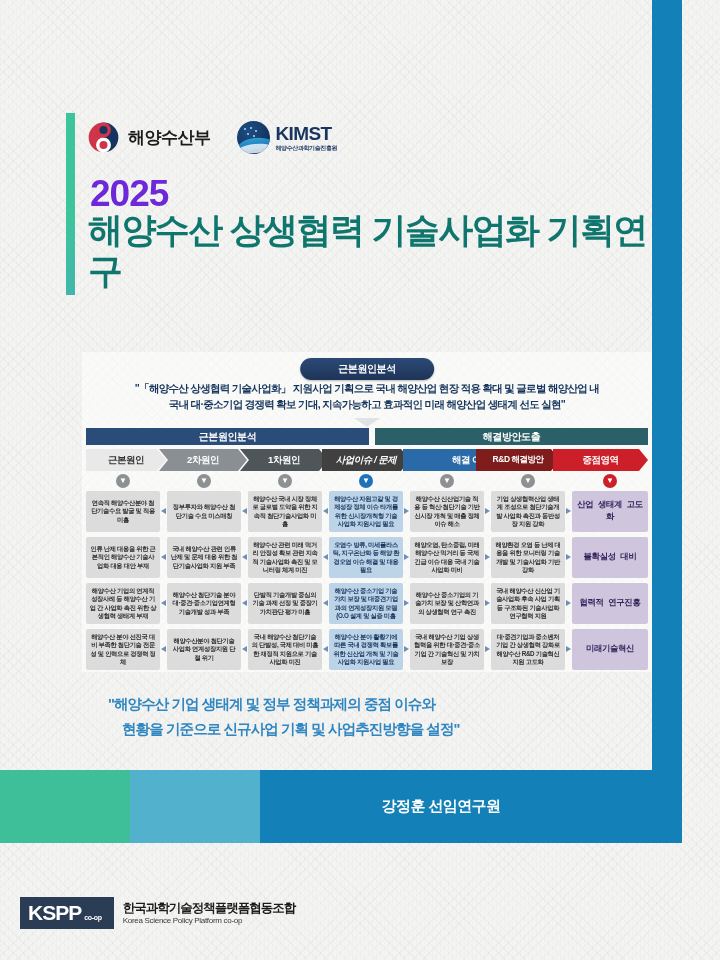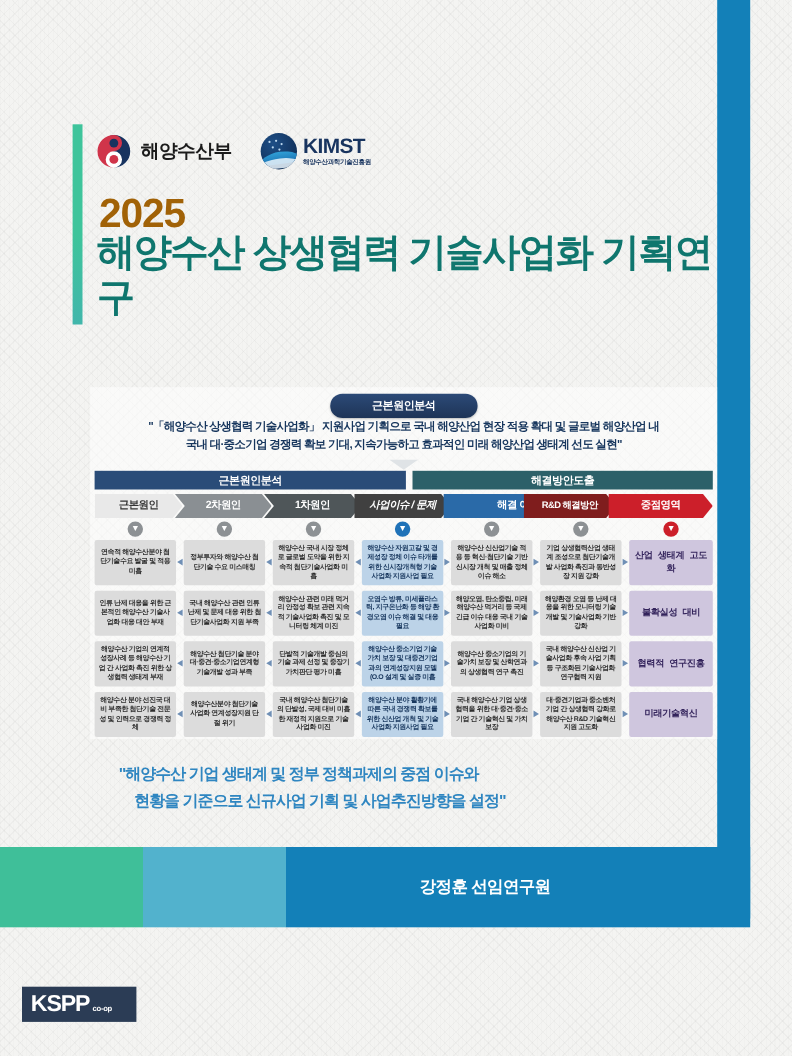--- a/index.html
+++ b/index.html
@@ -49,21 +49,21 @@
   .kimst-wave2{position:absolute;left:-4px;bottom:1px;width:44px;height:9px;
     border-radius:50%/100% 100% 0 0;background:#eaf4fb;opacity:.85;transform:rotate(-6deg);}
   .kimst-dots{position:absolute;left:6px;top:6px;width:16px;height:10px;}
   .kimst-dots i{position:absolute;width:2px;height:2px;border-radius:50%;background:#bcd8ef;}
   .kimst-text{display:flex;flex-direction:column;line-height:1;}
   .kimst-name{font-size:19px;font-weight:800;color:#18345f;letter-spacing:-.6px;}
   .kimst-sub{font-size:6px;font-weight:700;color:#18345f;letter-spacing:-.4px;margin-top:2px;}
 
   .title-year{
     position:absolute;left:90px;top:175px;
-    font-size:37px;font-weight:800;color:#a16207;letter-spacing:-1px;line-height:1;
+    font-size:37px;font-weight:800;color:#6d28d9;letter-spacing:-1px;line-height:1;
   }
   .title-main{
     position:absolute;left:88px;top:210px;width:570px;
     font-size:35px;font-weight:800;color:#0f766e;line-height:1.16;letter-spacing:-1.6px;
   }
 
   
   .diagram{
     position:absolute;left:82px;top:352px;width:570px;height:320px;
     background:rgba(255,255,255,.55);
@@ -159,21 +159,21 @@
   .band{position:absolute;left:0;top:770px;width:682px;height:73px;display:flex;}
   .band-g{width:130px;background:#3fbf99;}
   .band-t{width:130px;background:#52b2cd;}
   .band-b{flex:1;background:#1380b8;display:flex;align-items:center;justify-content:center;}
   .band-name{color:#fff;font-size:15px;font-weight:600;letter-spacing:-.6px;margin-left:-60px;}
 
   
   .footer{position:absolute;left:20px;top:897px;display:flex;align-items:center;gap:9px;}
   .kspp-box{
     background:#2b3c55;color:#fff;display:flex;align-items:baseline;gap:3px;
-    padding:5px 22px 6px 8px;
+    padding:5px 12px 6px 8px;
   }
   .kspp-main{font-size:21px;font-weight:800;letter-spacing:-1px;line-height:1;}
   .kspp-coop{font-size:7px;font-weight:700;letter-spacing:-.3px;}
   .kspp-txt{display:flex;flex-direction:column;line-height:1.15;}
   .kspp-kr{font-size:12.5px;font-weight:800;color:#1b1b1b;letter-spacing:-1px;}
   .kspp-en{font-size:8px;font-weight:400;color:#3a3a3a;letter-spacing:-.3px;}
 </style>
 </head>
 <body>
 
@@ -334,15 +334,19 @@
     <div class="band-b">
       <span class="band-name">강정훈 선임연구원</span>
     </div>
   </div>
 
   <div class="footer">
     <div class="kspp-box">
       <span class="kspp-main">KSPP</span>
       <span class="kspp-coop">co-op</span>
     </div>
+    <div class="kspp-txt">
+      <span class="kspp-kr">한국과학기술정책플랫폼협동조합</span>
+      <span class="kspp-en">Korea Science Policy Platform co-op</span>
+    </div>
   </div>
 
 </div>
 
 </body></html>

